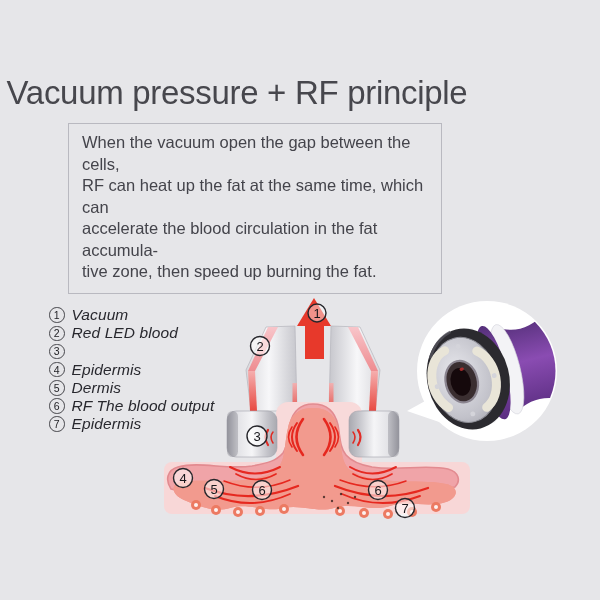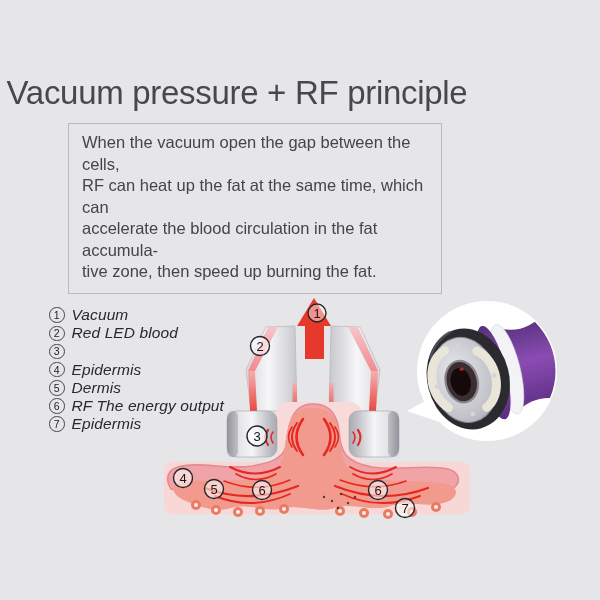--- a/index.html
+++ b/index.html
@@ -48,21 +48,21 @@
     <li>
       <span class="lnum">4</span>
       <span class="llab">Epidermis</span>
       </li>
     <li>
       <span class="lnum">5</span>
       <span class="llab">Dermis</span>
       </li>
     <li>
       <span class="lnum">6</span>
-      <span class="llab">RF The energy output</span>
+      <span class="llab">RF The blood output</span>
       </li>
     <li>
       <span class="lnum">7</span>
       <span class="llab">Epidermis</span>
       </li>
   </ul>
 
   <svg class="stage" viewBox="0 0 600 600">
     <defs>
       <linearGradient id="armL" x1="0" y1="0" x2="1" y2="0">

